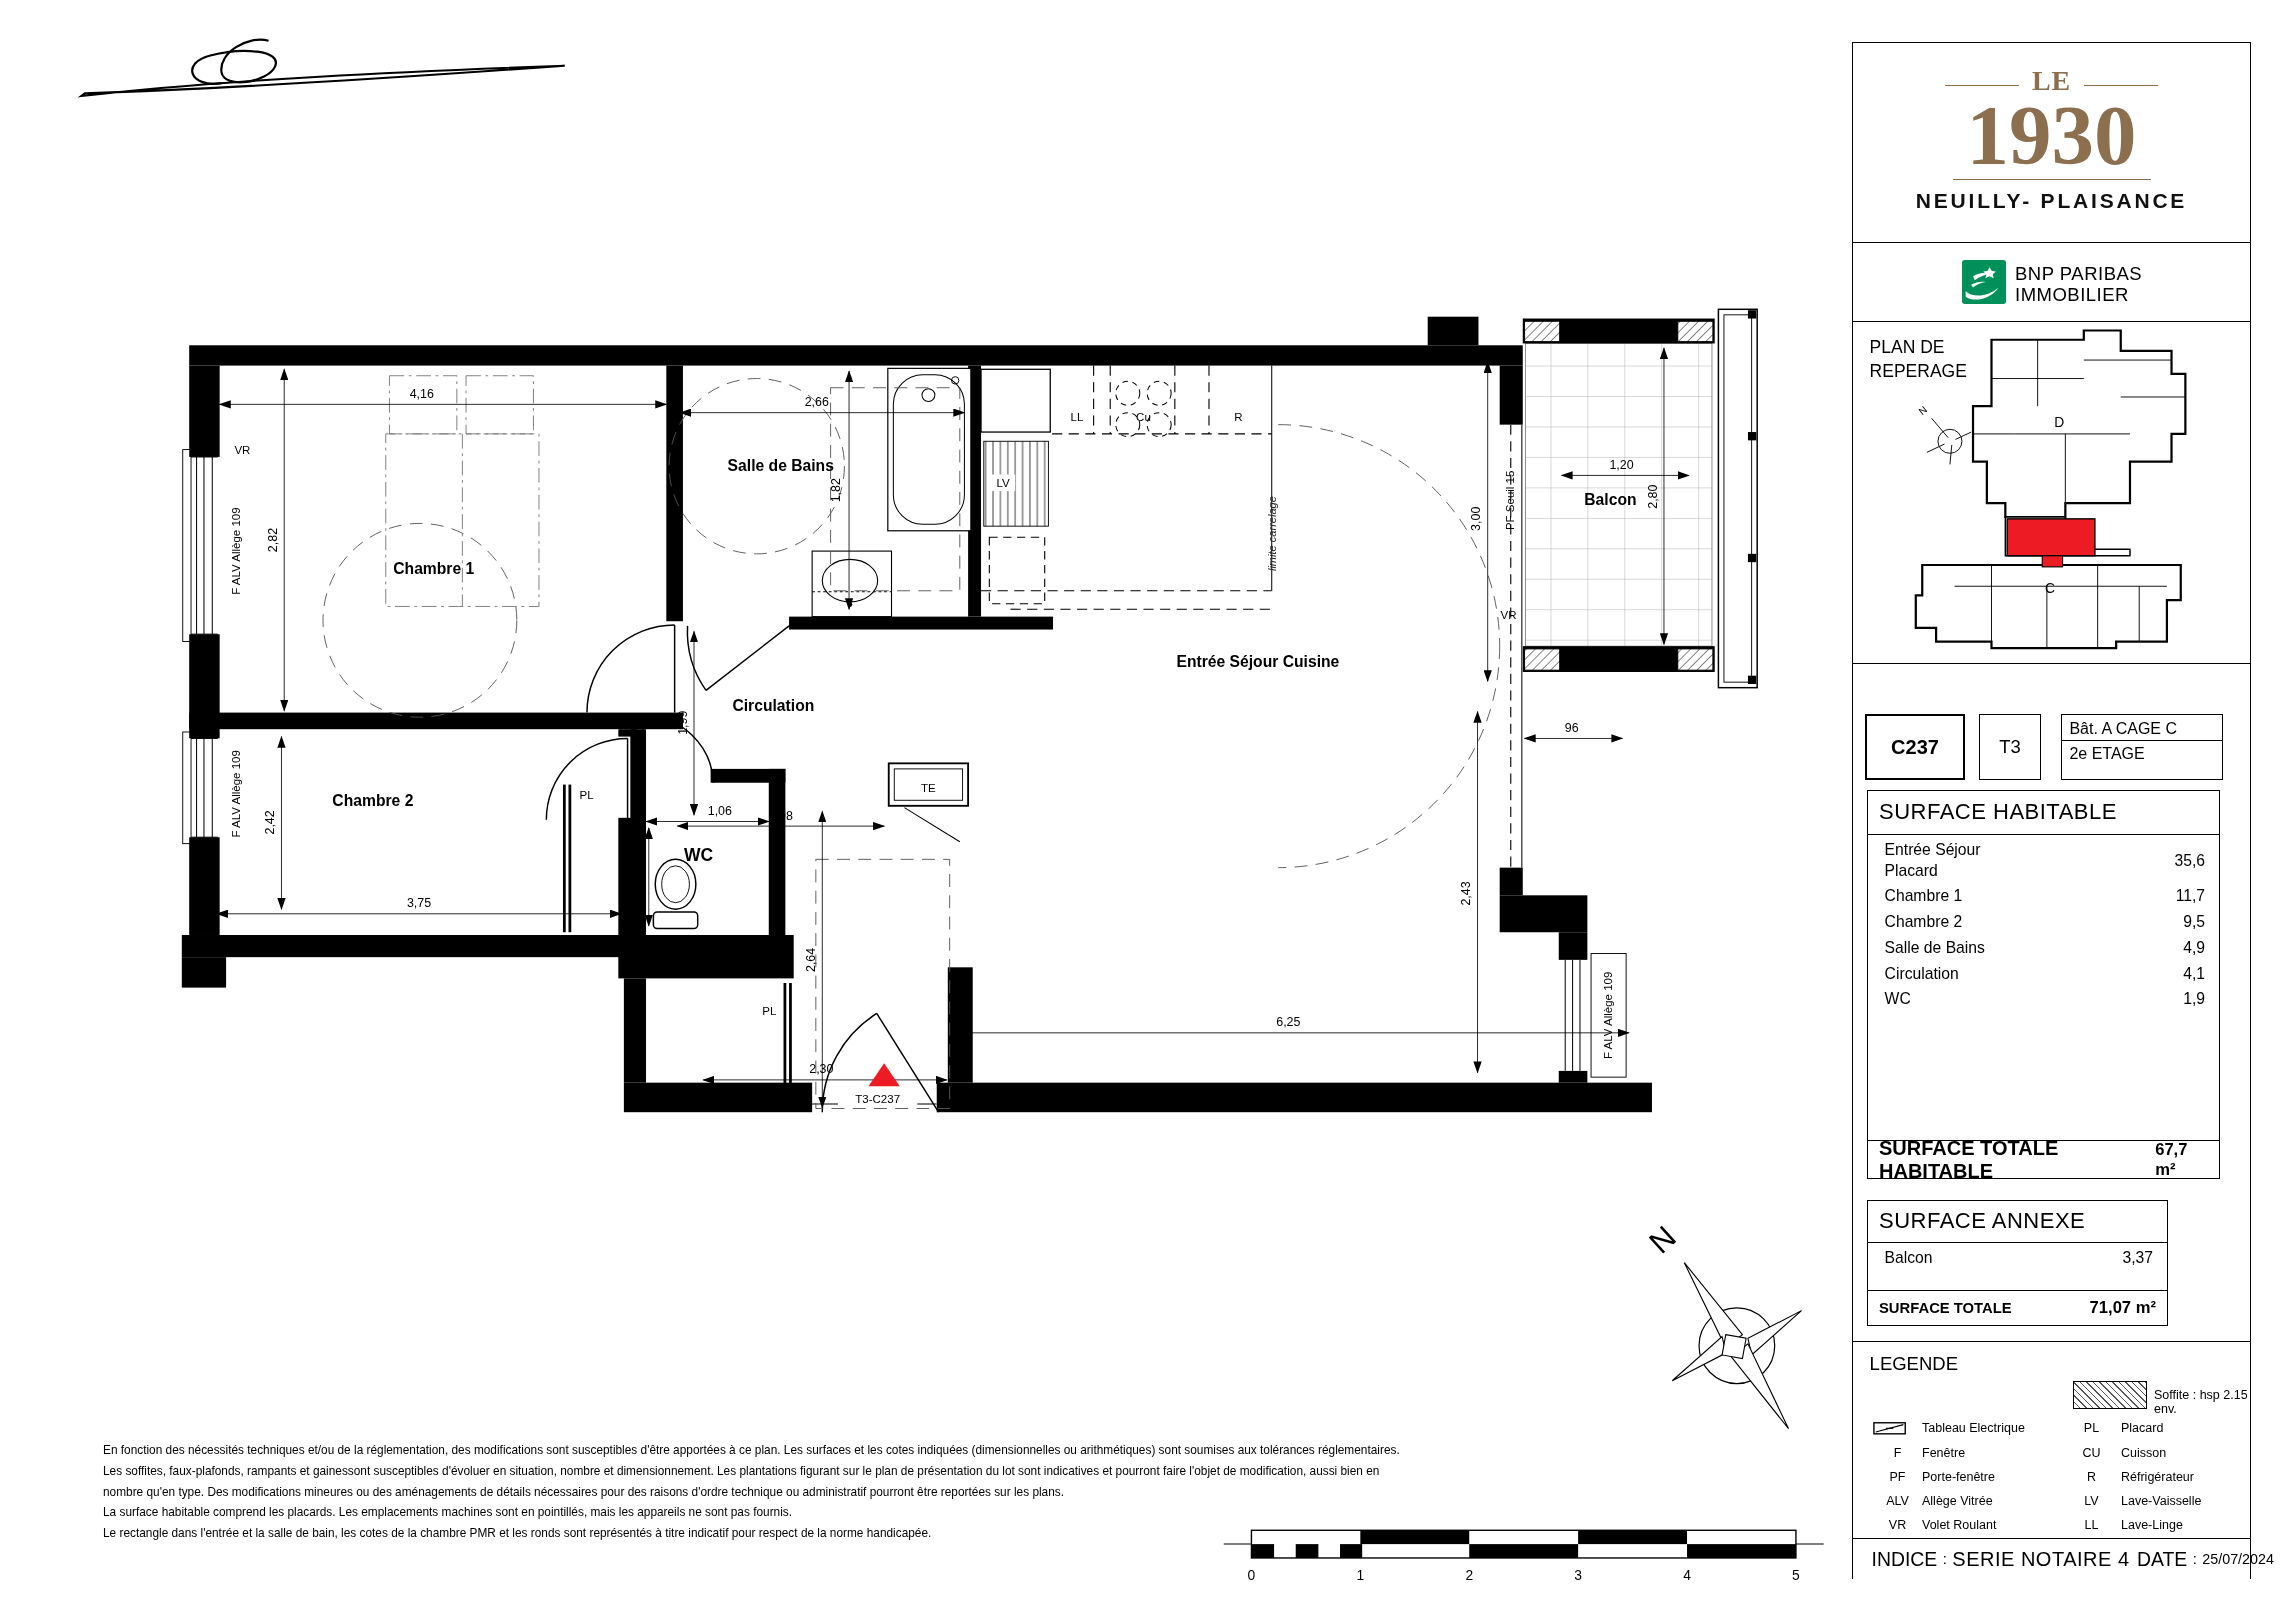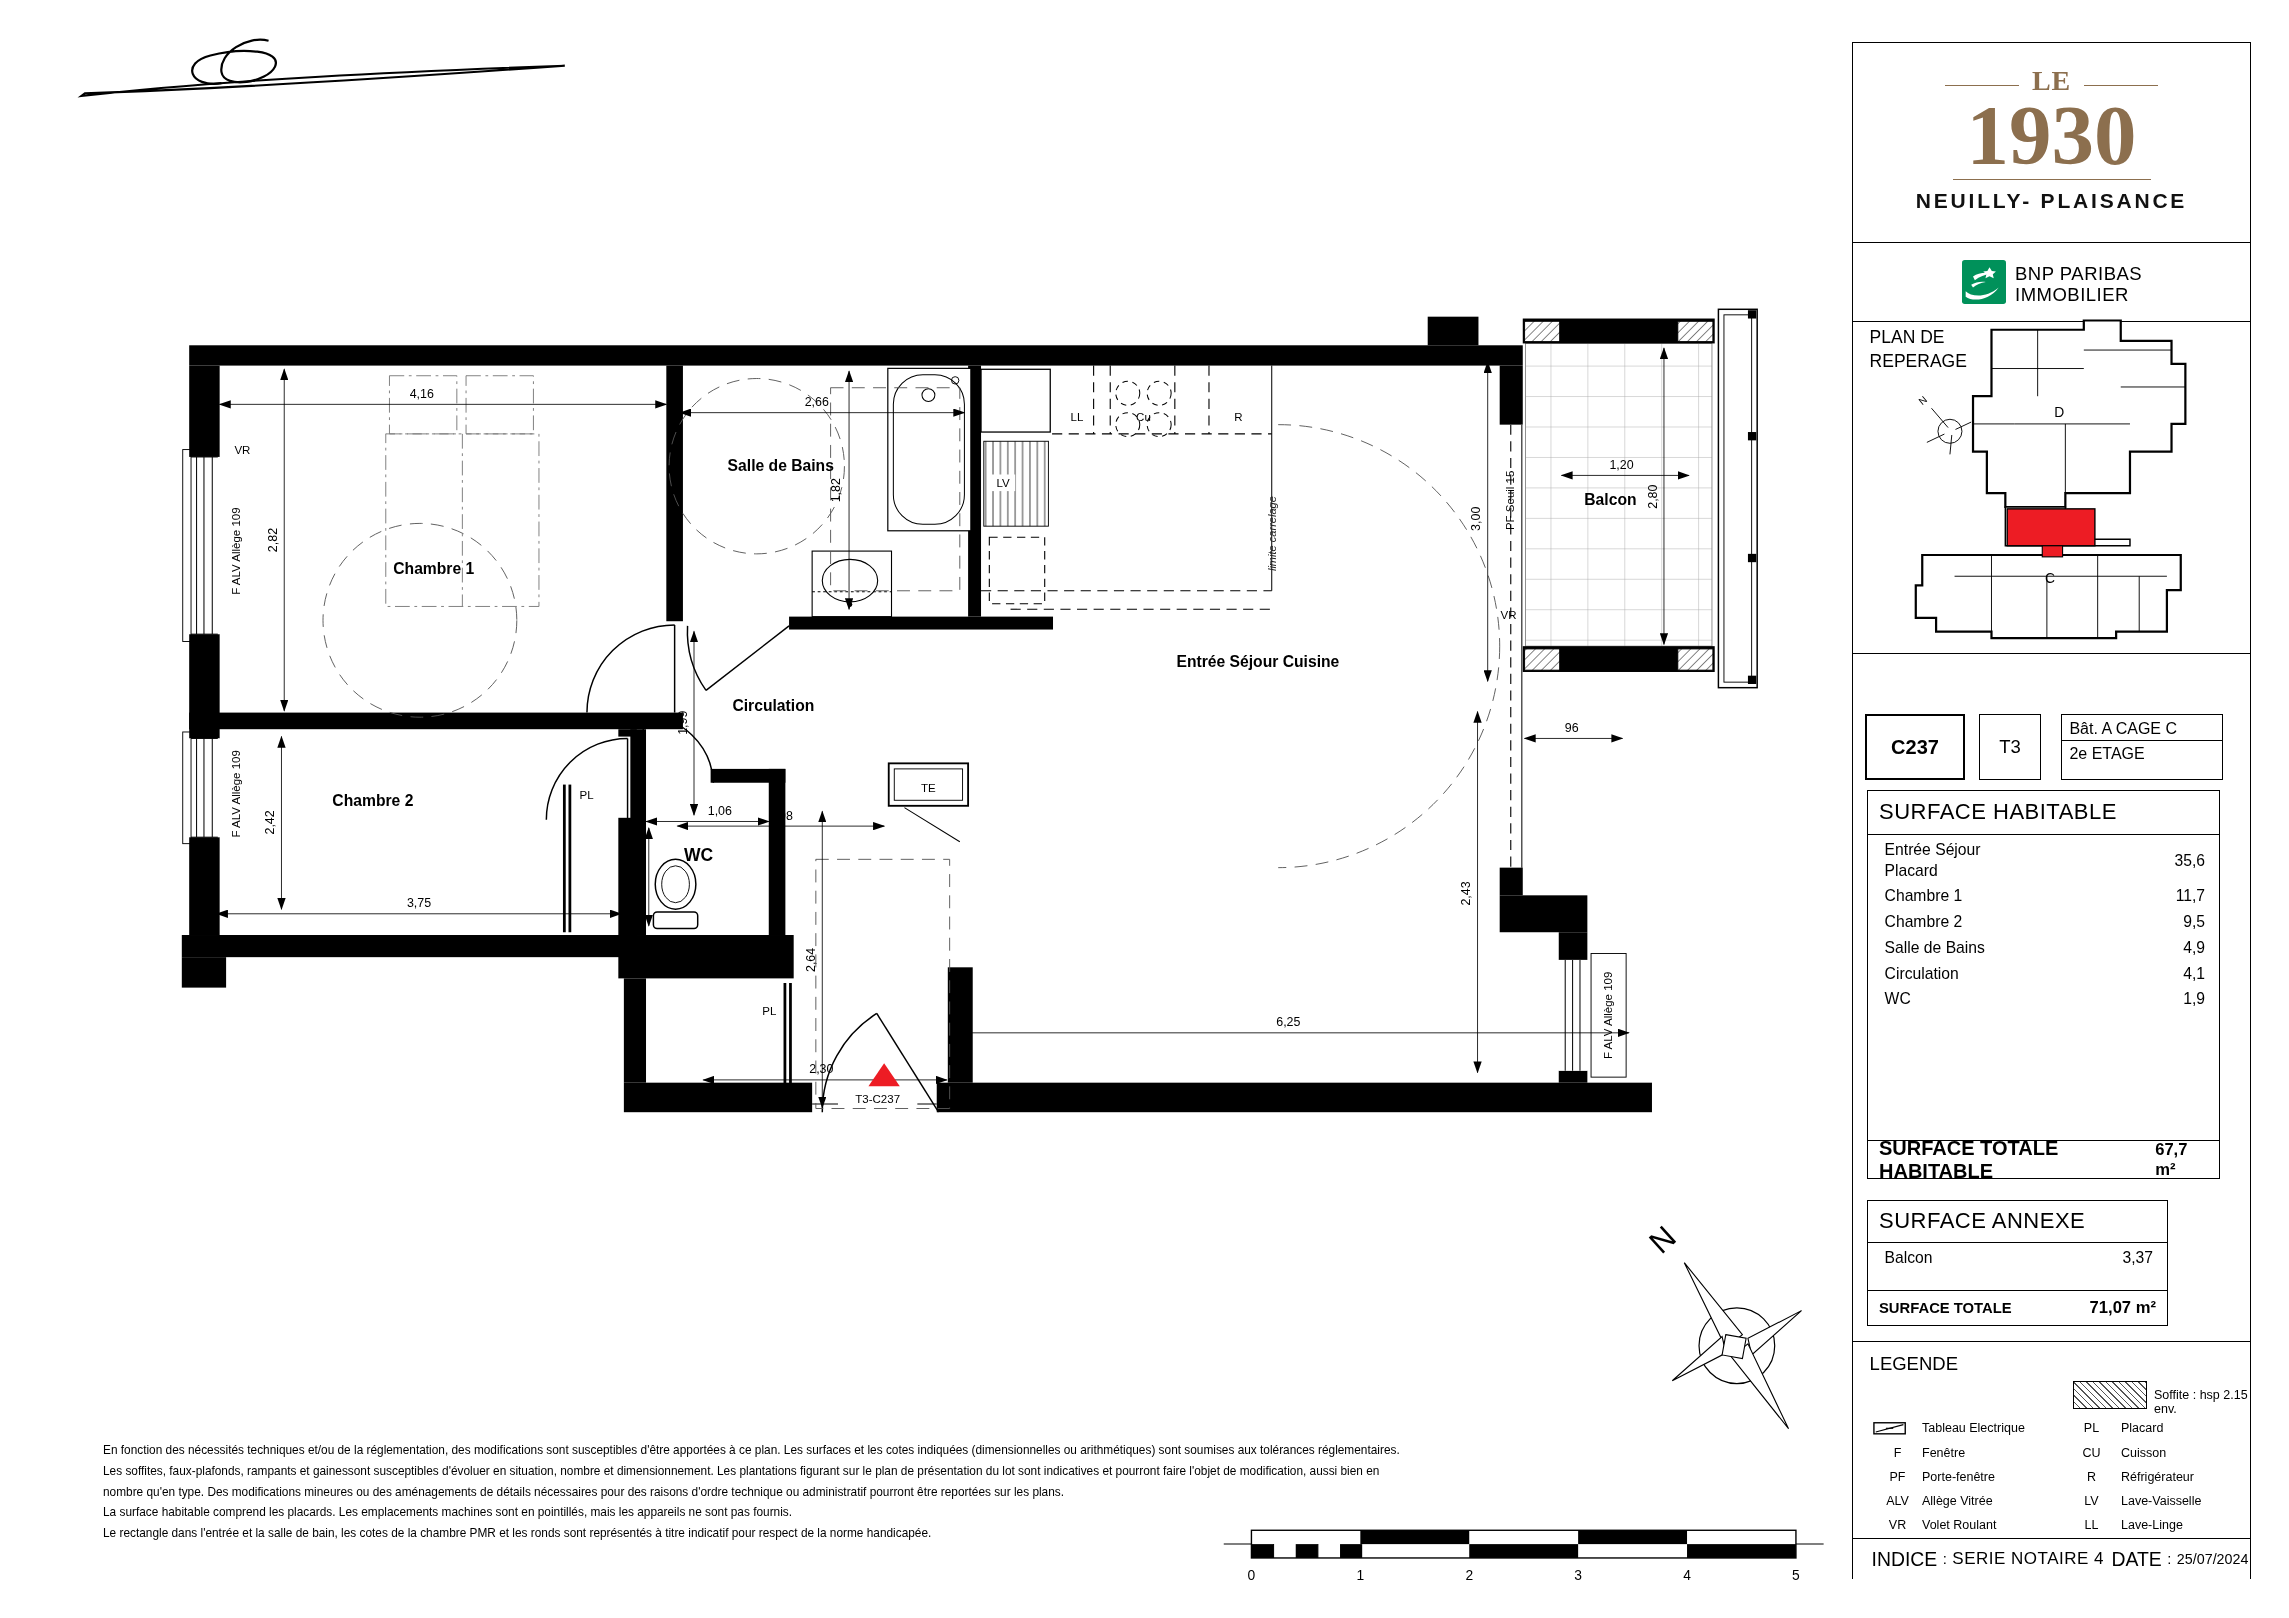--- a/index.html
+++ b/index.html
@@ -371,21 +371,21 @@
       <path d="M30,8 l2.5,4 4.5,.5 -3.4,3 1,4.5 -4.6-2.4 -4.4,2.4 1-4.5 -3.4-3 4.5-.5 Z" fill="#fff"></path>
       <path d="M12,18 c6,-4 14,-5 20,-3 -7,1 -13,3 -18,7 Z" fill="#fff"></path>
       <path d="M10,27 c5,-3 11,-4 16,-3 -6,1 -10,3 -14,6 Z" fill="#fff"></path>
     </svg>
     <div class="abs bnp-name" style="left:162px;top:20px;">
       <div>BNP PARIBAS</div>
       <div>IMMOBILIER</div>
     </div>
   </div>
 
-  <div class="abs" style="left:0;top:271px;width:100%;height:341px;border-bottom:1.8px solid #000;box-sizing:border-box;">
+  <div class="abs" style="left:0;top:281px;width:100%;height:341px;border-bottom:1.8px solid #000;box-sizing:border-box;">
     <div class="abs" style="left:16.6px;top:13px;font-size:17.5px;line-height:1.35;">
       <div>PLAN DE</div>
       <div>REPERAGE</div>
     </div>
     <svg class="abs" style="left:0;top:0" width="397" height="340" viewBox="0 0 430 368">
 
       <g stroke="#000" fill="#fff" stroke-width="2.4">
         <path d="M150,18 L250,18 L250,8 L290,8 L290,30 L345,30 L345,55 L360,55 L360,120 L345,120 L345,150 L300,150 L300,195 L230,195 L230,210 L165,210 L165,195 L145,195 L145,150 L130,150 L130,90 L150,90 Z"></path>
         <path d="M165,210 L230,210 L230,245 L300,245 L300,252 L165,252 Z" stroke-width="1.6"></path>
 
@@ -497,19 +497,19 @@
     <div class="abs leg" style="left:268px;top:128px;">Réfrigérateur</div>
     <div class="abs leg" style="left:220px;top:152px;width:37px;text-align:center;">LV</div>
     <div class="abs leg" style="left:268px;top:152px;">Lave-Vaisselle</div>
     <div class="abs leg" style="left:220px;top:176px;width:37px;text-align:center;">LL</div>
     <div class="abs leg" style="left:268px;top:176px;">Lave-Linge</div>
   </div>
 
   <div class="abs nowrap" style="left:0;top:1497px;width:100%;height:40px;display:flex;align-items:center;padding-left:18.5px;box-sizing:border-box;">
     <span style="font-size:19.4px;">INDICE</span>
     <span style="font-size:14.8px;margin:0 5.5px;">:</span>
-    <span style="font-size:17px;letter-spacing:0.5px;">SERIE NOTAIRE 4</span>
+    <span style="font-size:20px;letter-spacing:0.5px;">SERIE NOTAIRE 4</span>
     <span style="font-size:19.4px;margin-left:7.4px;">DATE</span>
     <span style="font-size:14.8px;margin:0 5.5px;">:</span>
     <span style="font-size:14.3px;">25/07/2024</span>
   </div>
 </div>
 
 
 </body></html>

